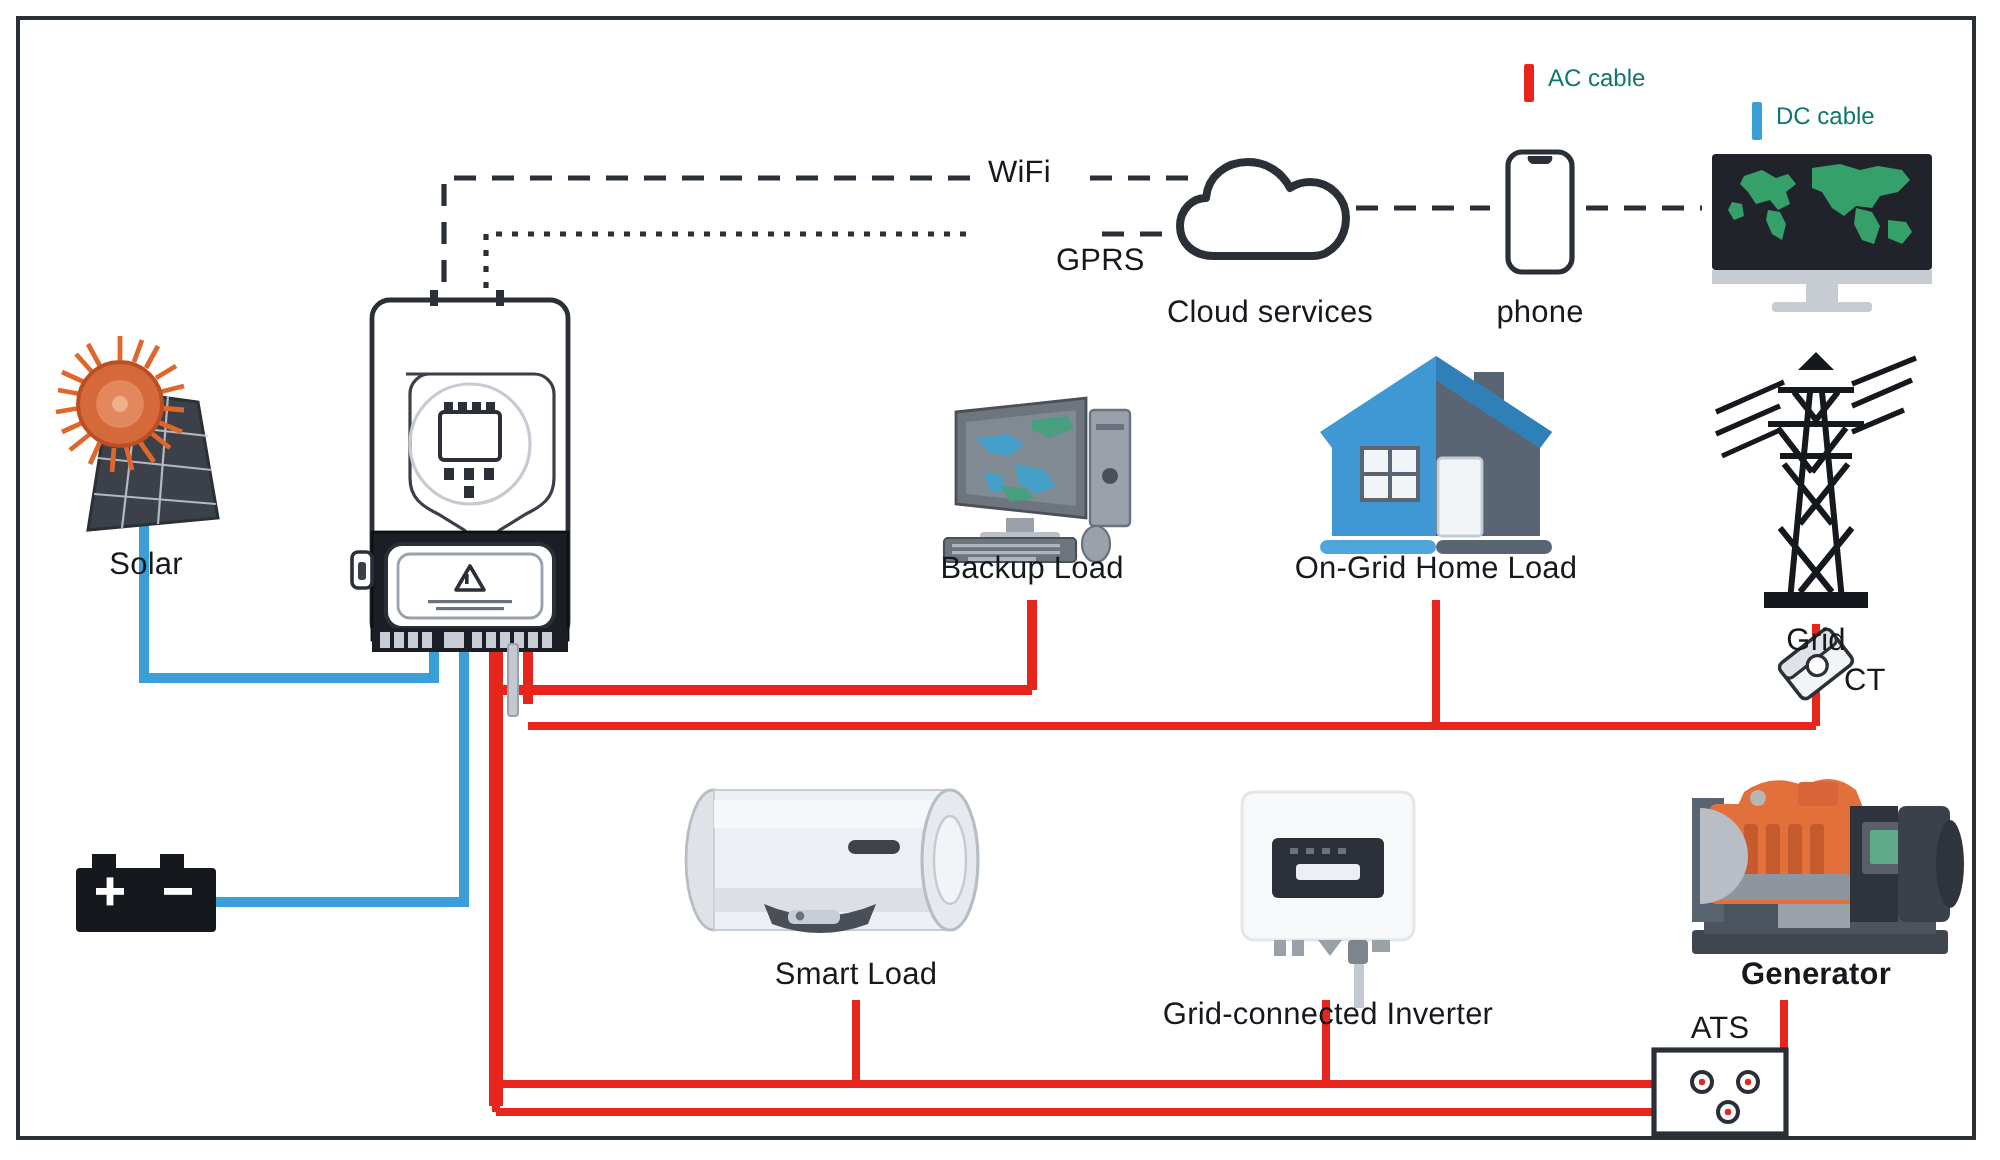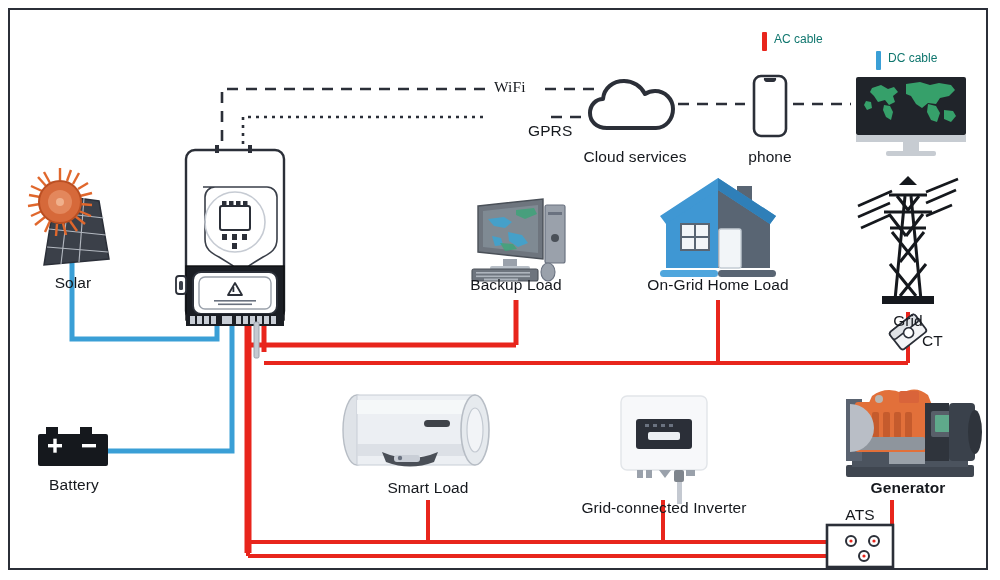--- a/index.html
+++ b/index.html
@@ -338,23 +338,22 @@
       <rect x="925" y="403" width="24" height="58" fill="#2f343c"></rect>
       <rect x="931" y="411" width="30" height="26" rx="2" fill="#585f69"></rect>
       <rect x="935" y="415" width="22" height="17" rx="1" fill="#5fa98b"></rect>
       <rect x="949" y="403" width="26" height="58" rx="4" fill="#3a414b"></rect>
       <ellipse cx="975" cy="432" rx="7" ry="22" fill="#2f343c"></ellipse>
       <rect x="889" y="452" width="36" height="12" fill="#9aa1a9"></rect>
     </g>
   </svg>
 
   <div class="lbl" style="left:0;top:274px;width:146px;">Solar</div>
-  <div class="lbl" style="left:0;top:476px;width:148px;">Battery</div>
   <div class="lbl" style="left:528px;top:122px;">GPRS</div>
-  <div class="lbl" style="left:494px;top:78px;font-family:Liberation Serif, serif;">WiFi</div>
+  <div class="lbl" style="left:494px;top:78px;">WiFi</div>
   <div class="lbl" style="left:540px;top:148px;width:190px;">Cloud services</div>
   <div class="lbl" style="left:710px;top:148px;width:120px;">phone</div>
   <div class="lbl" style="left:618px;top:276px;width:200px;">On-Grid Home Load</div>
   <div class="lbl" style="left:446px;top:276px;width:140px;">Backup Load</div>
   <div class="lbl" style="left:848px;top:280px;width:120px;margin-top:32px;">Grid</div>
   <div class="lbl" style="left:922px;top:332px;">CT</div>
   <div class="lbl" style="left:346px;top:479px;width:164px;">Smart Load</div>
   <div class="lbl" style="left:548px;top:479px;width:232px;margin-top:20px;">Grid-connected Inverter</div>
   <div class="lbl" style="left:838px;top:479px;width:140px;font-weight:bold;">Generator</div>
   <div class="lbl" style="left:827px;top:506px;width:66px;">ATS</div>

